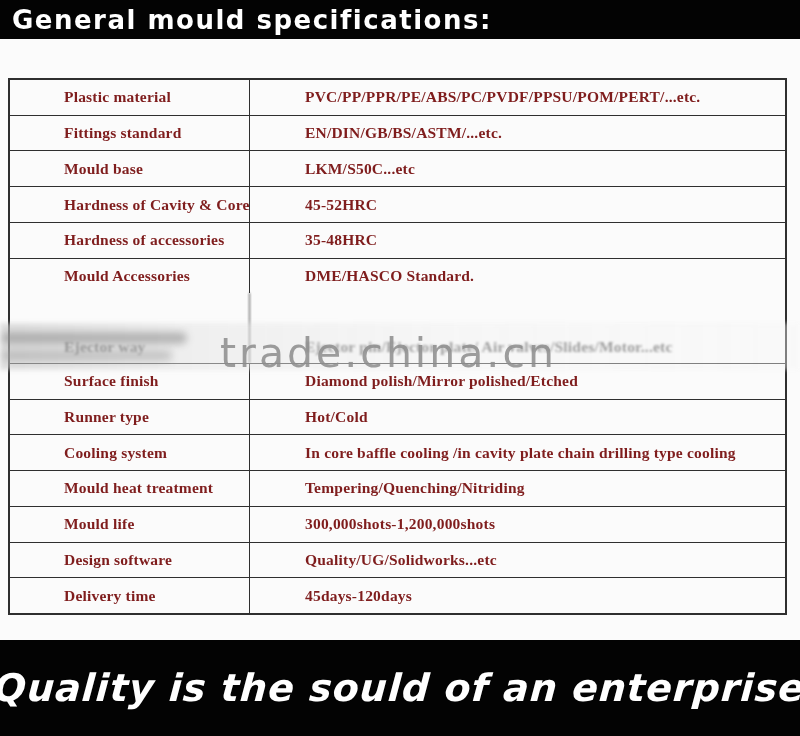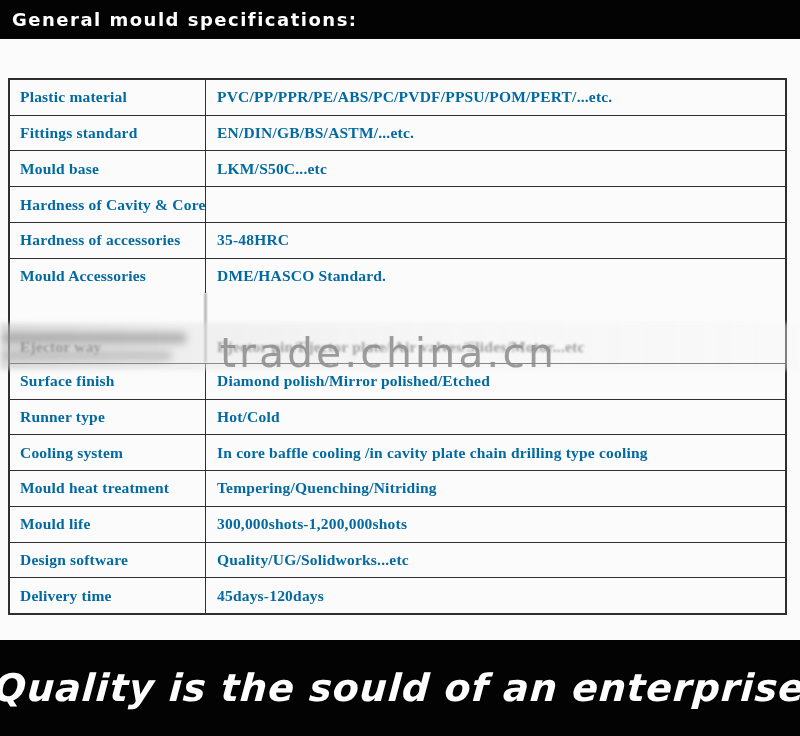--- a/index.html
+++ b/index.html
@@ -17,47 +17,48 @@
     width: 800px; height: 39px;
     background: #030303;
     display: flex;
     align-items: center;
     padding-left: 12px;
     box-sizing: border-box;
   }
   .top-banner span {
     font-family: "DejaVu Sans", sans-serif;
     font-weight: bold;
-    font-size: 18px;
+    font-size: 26px;
     letter-spacing: 1.5px;
     color: #ffffff;
     white-space: nowrap;
   }
   .spec-table {
     position: absolute;
     left: 8px; top: 78px;
     width: 779px; height: 537px;
     border: 2px solid #2f2f2f;
     box-sizing: border-box;
     display: flex;
     flex-direction: column;
   }
   .row { flex: 1; display: flex; border-top: 1.5px solid #2f2f2f; min-height: 0; }
   .row:first-child { border-top: none; }
   .row.tall { flex: 2; border-top: none; }
   .cell {
     display: flex;
     align-items: center;
     box-sizing: border-box;
-    color: #0369a1;
+    color: #7f1d1d;
     font-size: 15.5px;
     font-weight: 600;
     letter-spacing: 0.2px;
     white-space: nowrap;
     overflow: hidden;
+    margin-left: 44px;
   }
   .cell.label {
     width: 196px;
     flex-shrink: 0;
     padding-left: 10px;
     border-right: 1.5px solid #2f2f2f;
   }
   .cell.value { flex: 1; padding-left: 11px; }
   .row.tall .cell { align-items: flex-end; padding-bottom: 7px; }
   .blur-text { filter: blur(1.1px); color: #4f4f4f; opacity: 0.9; }
@@ -140,20 +141,21 @@
       <div class="row">
       <div class="cell label">Fittings standard</div>
       <div class="cell value">EN/DIN/GB/BS/ASTM/...etc.</div>
     </div>
       <div class="row">
       <div class="cell label">Mould base</div>
       <div class="cell value">LKM/S50C...etc</div>
     </div>
       <div class="row">
       <div class="cell label">Hardness of Cavity &amp; Core</div>
+      <div class="cell value">45-52HRC</div>
     </div>
       <div class="row">
       <div class="cell label">Hardness of accessories</div>
       <div class="cell value">35-48HRC</div>
     </div>
       <div class="row">
       <div class="cell label">Mould Accessories</div>
       <div class="cell value">DME/HASCO Standard.</div>
     </div>
       <div class="row tall">

